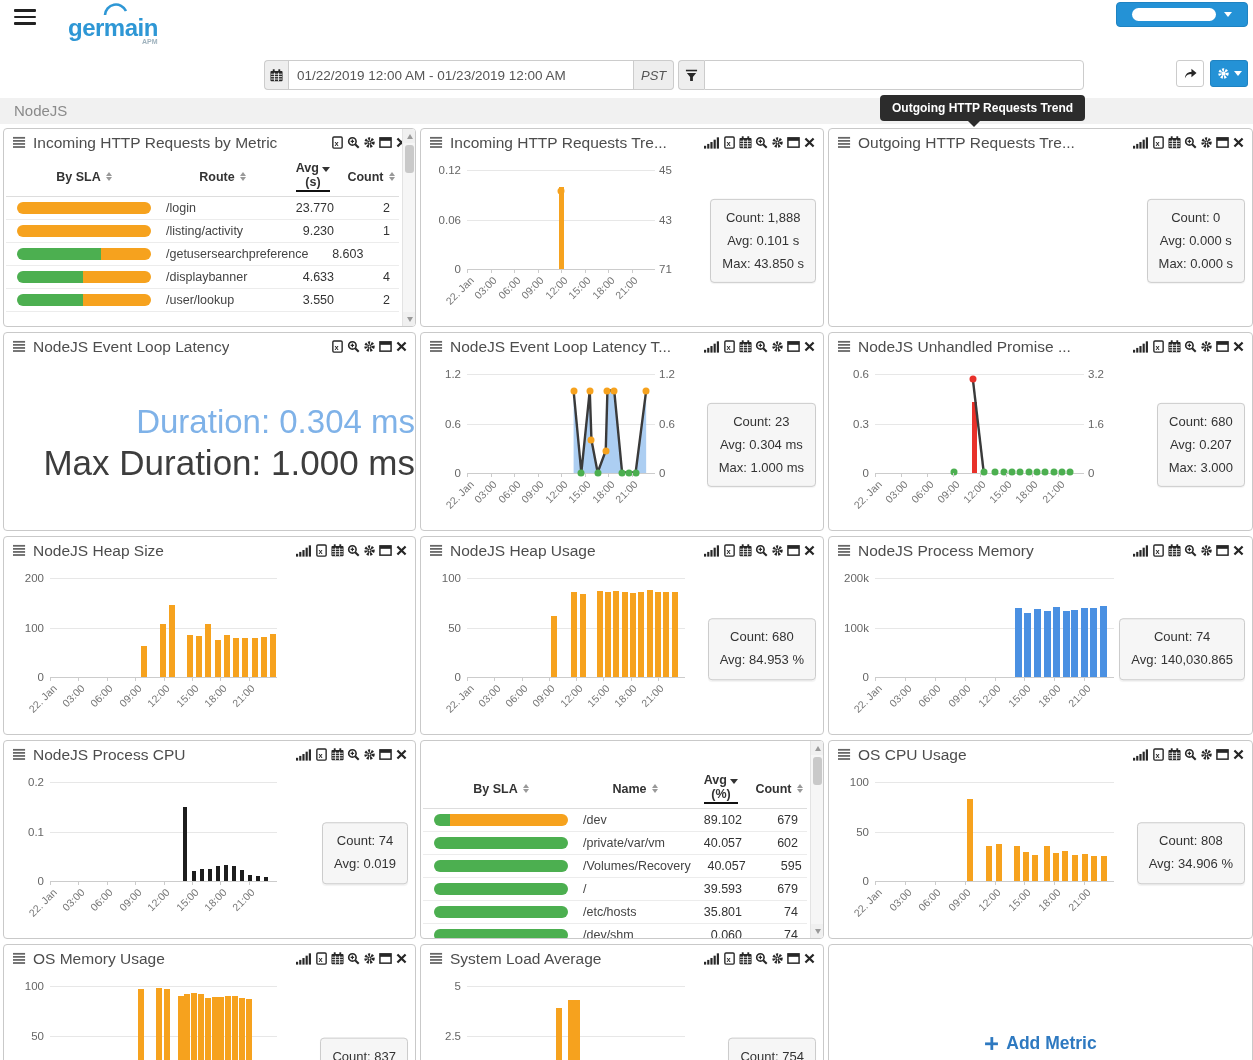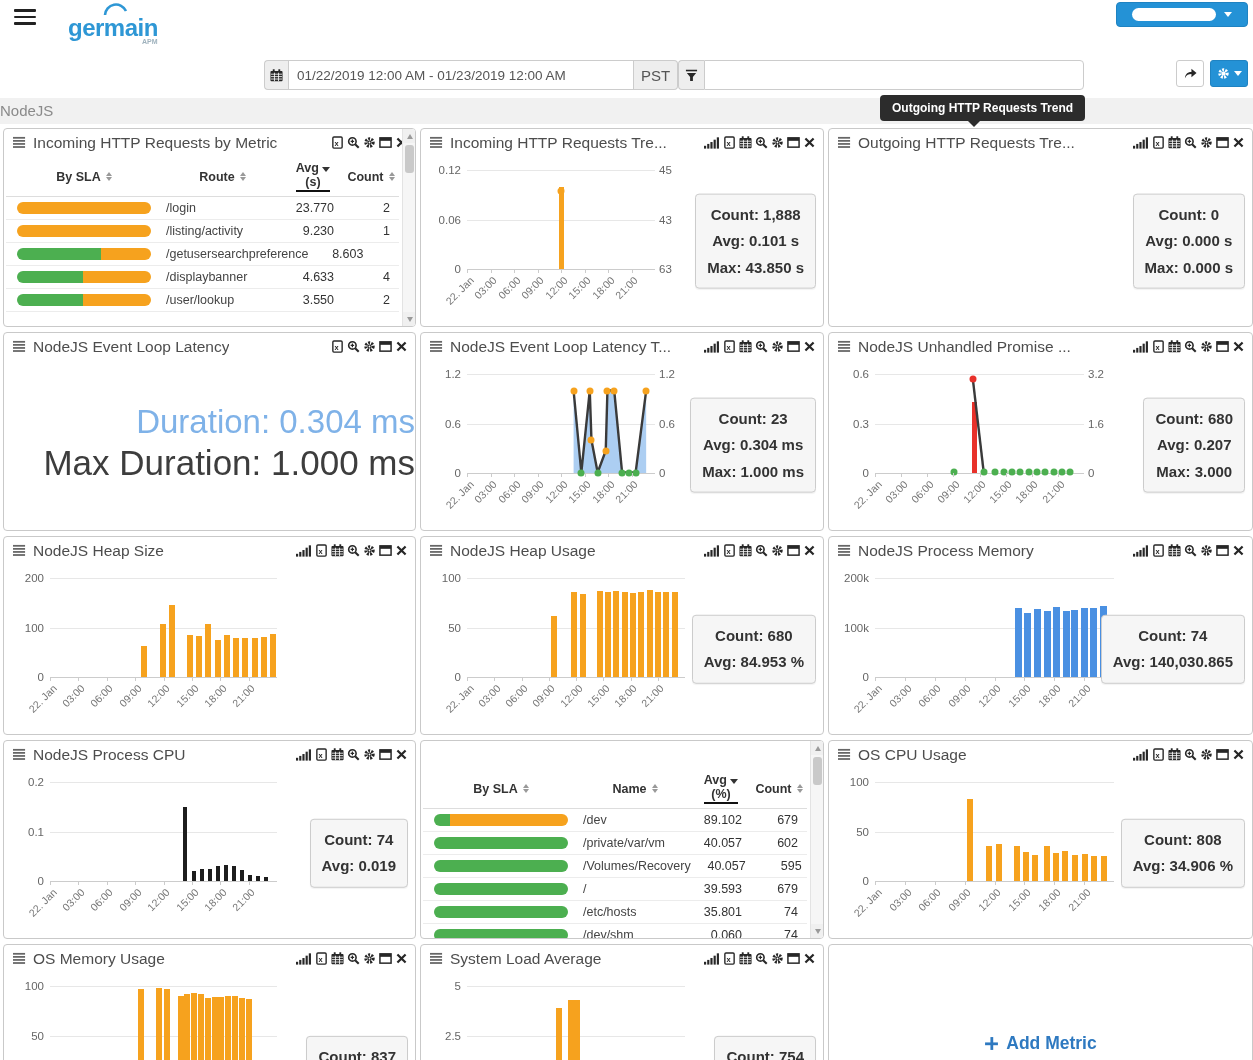--- a/index.html
+++ b/index.html
@@ -16,32 +16,32 @@
   .logo svg.swoosh { position:absolute; left:34px; top:-1px; }
   .user-btn { position:absolute; right:5px; top:2px; width:132px; height:25px; background:#2492d6;
     border:1px solid #1f83c2; border-radius:4px; display:flex; align-items:center; justify-content:center; gap:8px; cursor:pointer; }
   .redact { width:84px; height:13px; background:#fff; border-radius:7px; }
   .caret-dn { width:0; height:0; border-left:4.5px solid transparent; border-right:4.5px solid transparent; border-top:5px solid #fff; }
   
   .toolbar { height:46px; position:relative;margin-left:48px; }
   .igroup { position:absolute; top:8px; display:flex; height:30px; }
   .addon { background:#eee; border:1px solid #ccc; display:flex; align-items:center; justify-content:center; color:#333; }
   .addon.first { border-radius:4px 0 0 4px; border-right:none; }
-  .addon.last { border-radius:0 4px 4px 0; border-left:none; font-size:15px; color:#555; padding:0 7px; }
+  .addon.last { border-radius:0 4px 4px 0; border-left:none; font-style:italic; font-size:13px; color:#555; padding:0 7px; }
   .igroup input { border:1px solid #ccc; height:30px; font-size:13.5px; color:#555; padding:0 8px;
     font-family:inherit; outline:none; }
   .g-date { left:216px; } .g-date .addon.first{ width:24px; } .g-date input{ width:346px; }
   .g-filter { left:630px; } .g-filter .addon.first{ width:26px; border-radius:4px 0 0 4px; } .g-filter input{ width:380px; border-radius:0 4px 4px 0; }
   .tb-right { position:absolute; right:5px; top:8px; display:flex; gap:6px; }
   .btn-share { width:28px; height:27px; background:#fff; border:1px solid #ccc; border-radius:3px;
     display:flex; align-items:center; justify-content:center; color:#333; cursor:pointer; }
   .btn-gear { width:38px; height:27px; background:#2492d6; border:1px solid #1f83c2; border-radius:3px;
     display:flex; align-items:center; justify-content:center; gap:4px; color:#fff; cursor:pointer; }
   
-  .section-bar { height:26px; background:#f1f1f1; color:#8a8a8a; font-size:15px; line-height:26px; }
+  .section-bar { height:26px; background:#f1f1f1; color:#8a8a8a; font-size:15px; line-height:26px; padding-left:14px; }
   
   .tip { position:absolute; left:880px; top:95px; z-index:50; background:#2c2c2c; color:#fff;
     font-size:12px; font-weight:bold; padding:6px 12px; border-radius:4px; }
   .tip:after { content:""; position:absolute; left:88px; bottom:-6px; border-left:6px solid transparent;
     border-right:6px solid transparent; border-top:6px solid #2c2c2c; }
   
   #grid { display:grid; grid-template-columns:413px 404px 425px; gap:5px 4px; margin:4px 0 0 3px; }
   .panel { height:199px; border:1px solid #c9c9c9; border-radius:4px; background:#fff; position:relative; overflow:hidden; }
   .phead { height:27px; display:flex; align-items:center; justify-content:space-between; padding:0 7px 0 9px; }
   .ptitle { display:flex; align-items:center; gap:7px; font-size:15.5px; color:#4d4d4d; white-space:nowrap; overflow:hidden; }
@@ -59,21 +59,21 @@
   .yrlab { right:-40px; width:36px; text-align:left; }
   .bar { position:absolute; bottom:0; }
   .xl { position:absolute; top:5px; font-size:10.5px; color:#777; white-space:nowrap;
     transform:rotate(-45deg); transform-origin:100% 0; }
   .xtk { position:absolute; top:0; width:1px; height:4px; background:#ccc; }
   .xlabs { position:absolute; left:0; right:0; top:100%; height:50px; }
   .lsvg { position:absolute; left:0; right:0; top:0; bottom:0; width:100%; height:100%; }
   .mk { position:absolute; width:7px; height:7px; border-radius:50%; transform:translate(-50%,-50%); }
   .stats { position:absolute; right:7px; top:50%; transform:translateY(-50%); background:#f6f6f6;
     border:1px solid #ccc; border-radius:4px; padding:7px 11px; text-align:center;
-    font-size:15px; font-weight:bold; color:#333; line-height:1.75; white-space:nowrap;
+    font-size:13px; font-weight:normal; color:#333; line-height:1.75; white-space:nowrap;
     box-shadow:0 1px 1px rgba(0,0,0,0.05); }
   
   .bignum { position:absolute; left:6px; right:0; top:70px; text-align:right; line-height:1.18; }
   .bn-line1 { font-size:33px; color:#7fb2e8; }
   .bn-line2 { font-size:35px; color:#3d3d3d; }
   
   .tbl { position:absolute; left:2px; right:2px; top:28px; bottom:0; padding-right:14px; overflow:hidden; }
   .trow { display:grid; grid-template-columns:156px 1fr 60px 56px; align-items:center;
     border-bottom:1px solid #ececec; min-height:23px; }
   .trow.thead { border-bottom:1px solid #ddd; min-height:40px; font-weight:bold; font-size:12.5px; color:#333; }
@@ -368,21 +368,21 @@
       </div>
       <div class="cbody">
         <div class="plotarea dual">
           <div class="gl" style="top: 0%;"></div>
           <div class="gl" style="top: 50%;"></div>
           <span class="ylab" style="top: 0%;">0.12</span>
           <span class="ylab" style="top: 50%;">0.06</span>
           <span class="ylab" style="top: 100%;">0</span>
           <span class="yrlab" style="top: 0%;">45</span>
           <span class="yrlab" style="top: 50%;">43</span>
-          <span class="yrlab" style="top: 100%;">63</span>
+          <span class="yrlab" style="top: 100%;">71</span>
           <div class="bar" style="left: calc(50% - 2.5px); width: 5px; height: 83%; background: rgb(246, 162, 30);"></div>
           <div class="mk" style="left: 50%; top: 21%; background: rgb(246, 162, 30);"></div>
           <div class="xlabs">
             <div class="xtk" style="left: 0%;"></div>
             <span class="xl" style="right: 100%;">22. Jan</span>
             <div class="xtk" style="left: 12.5%;"></div>
             <span class="xl" style="right: 87.5%;">03:00</span>
             <div class="xtk" style="left: 25%;"></div>
             <span class="xl" style="right: 75%;">06:00</span>
             <div class="xtk" style="left: 37.5%;"></div>

